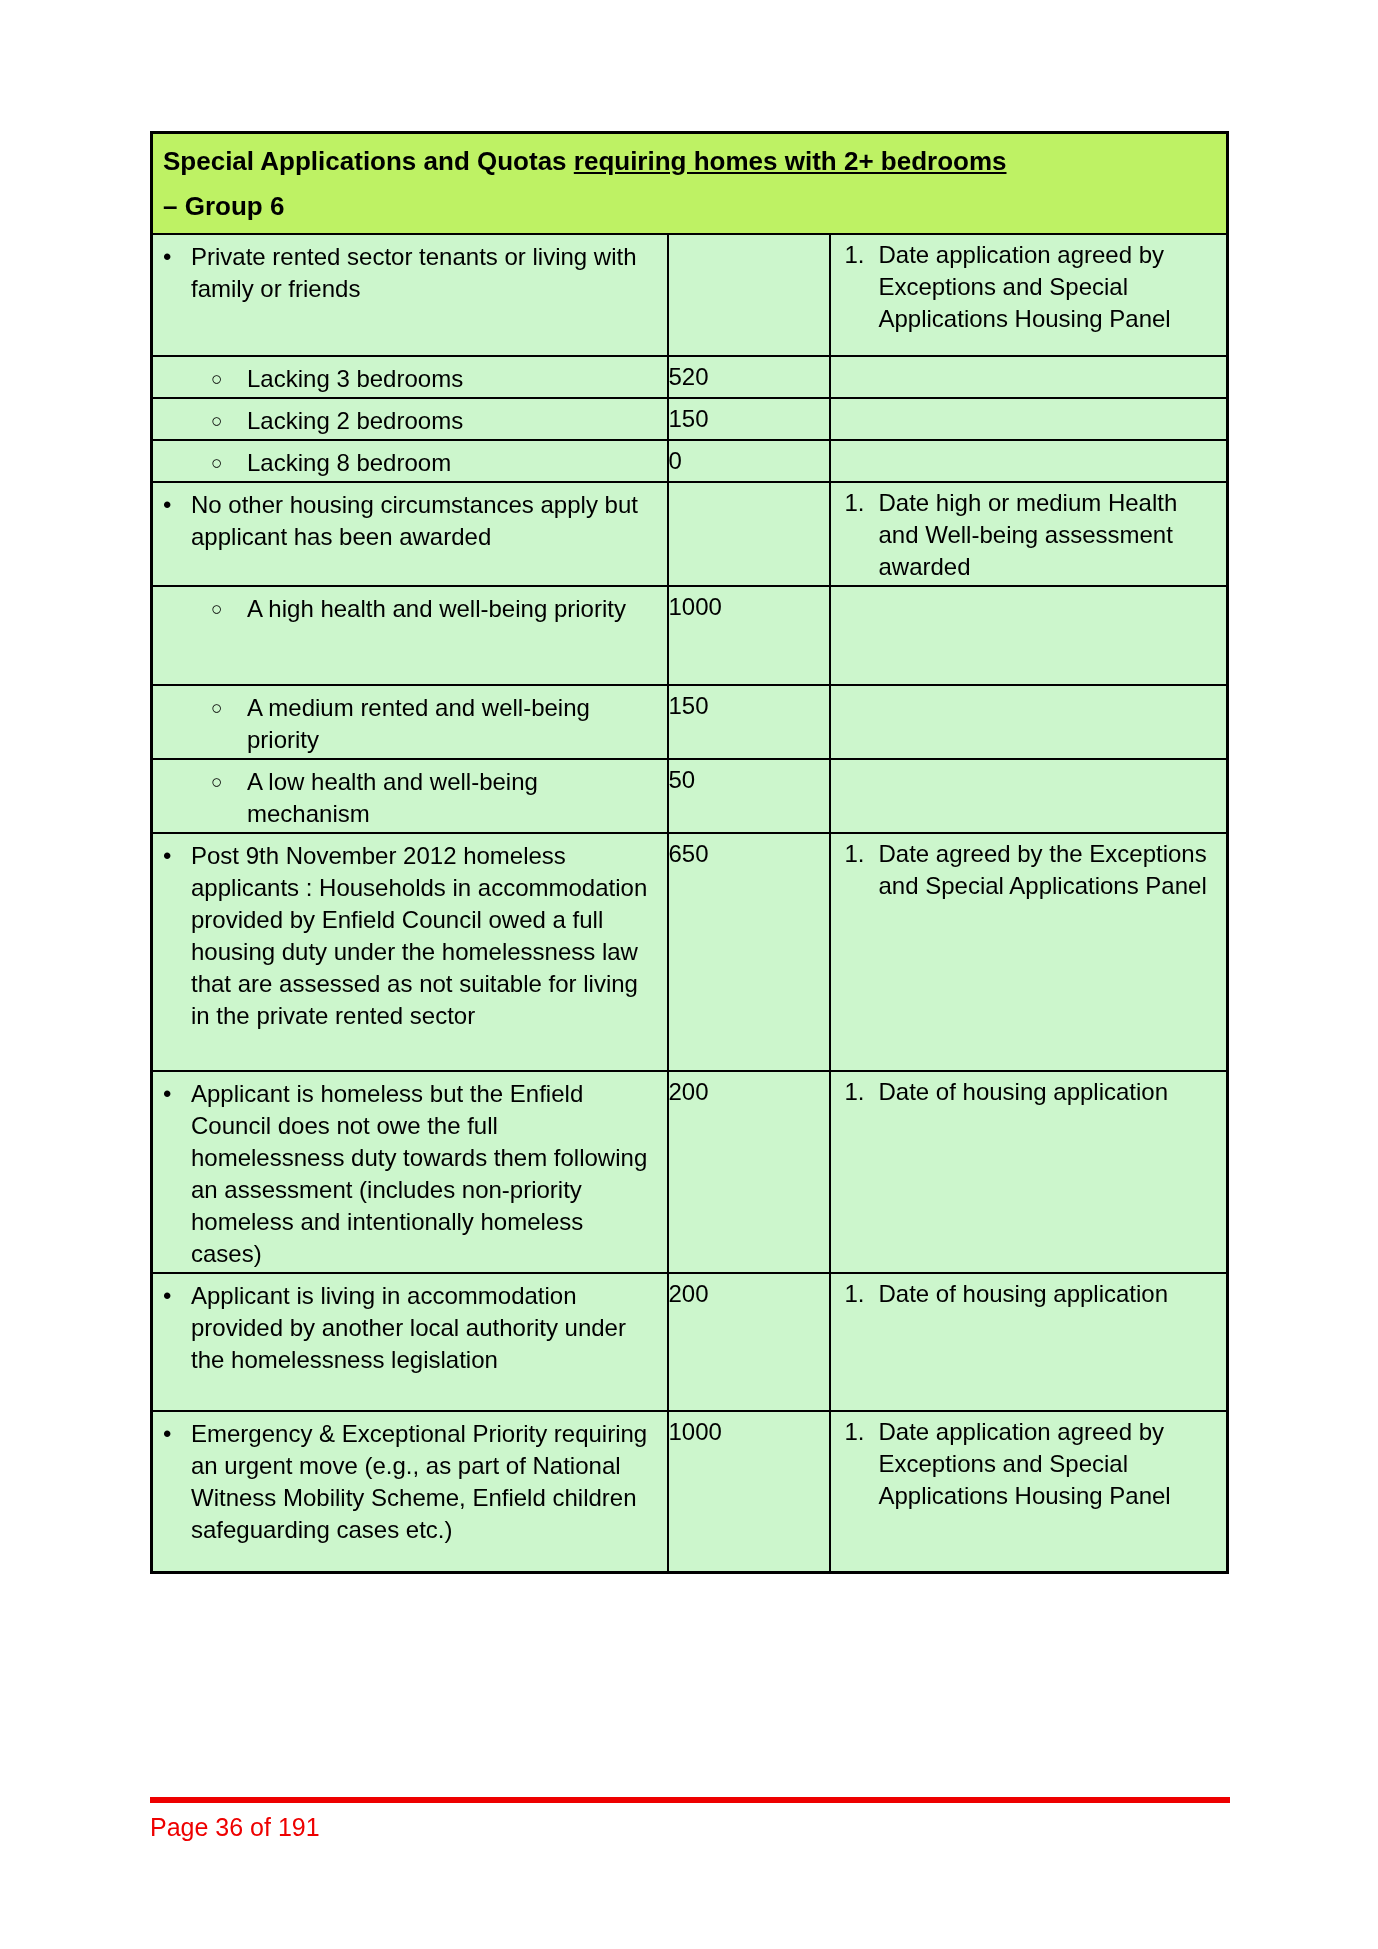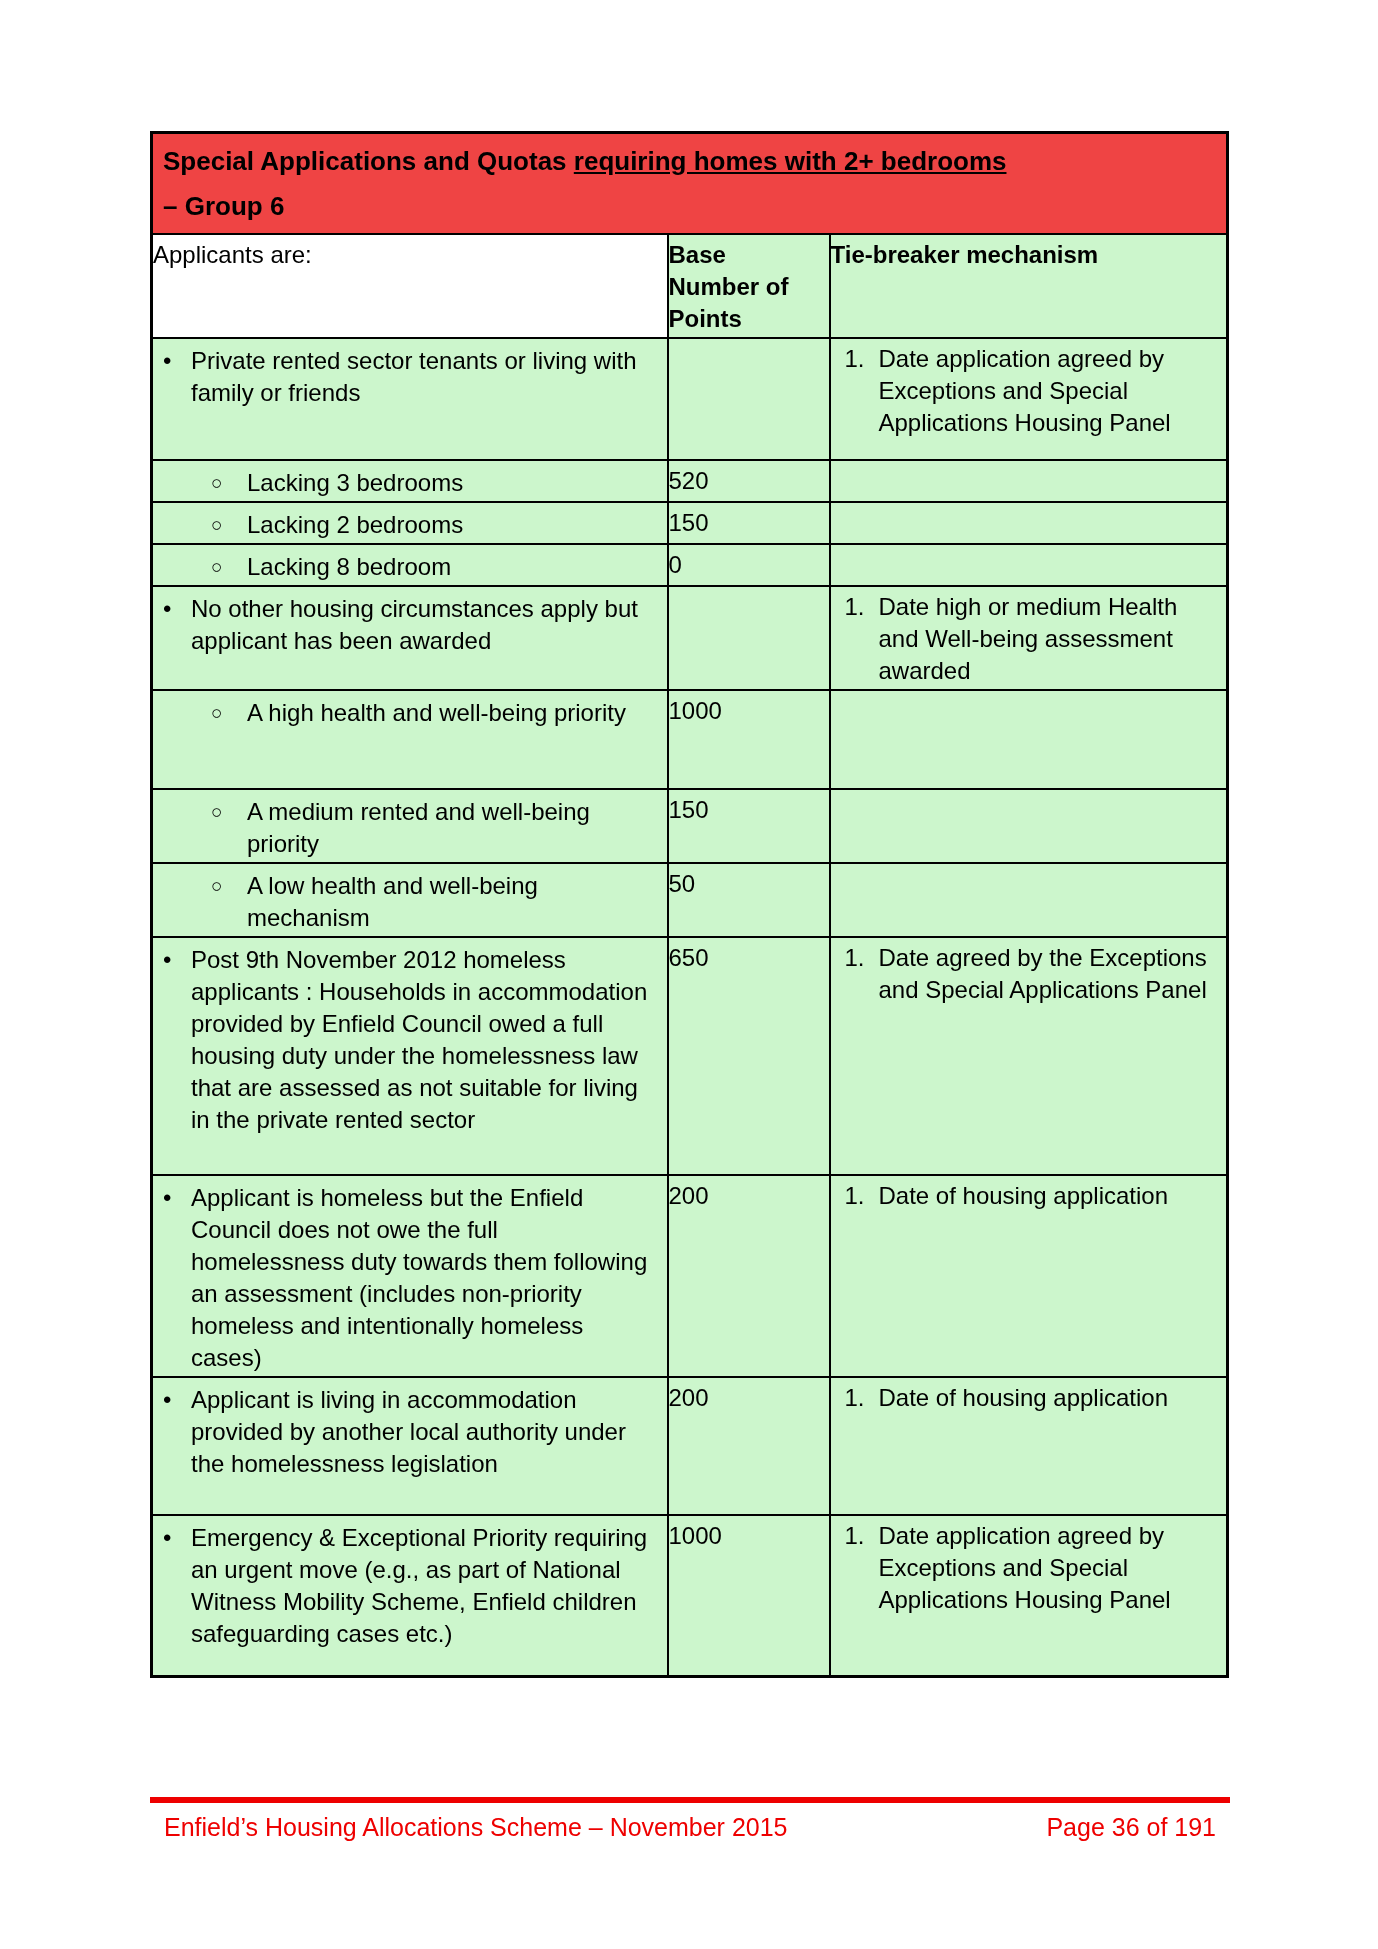--- a/index.html
+++ b/index.html
@@ -36,21 +36,21 @@
     line-height: 32px;
     padding: 4px 10px 2px 0;
     overflow: hidden;
   }
   col.c1 { width: 516px; }
   col.c2 { width: 162px; }
   col.c3 { width: 398px; }
 
   
   tr.title-row td {
-    background: #ef4444;
+    background: #bef264;
     font-weight: bold;
     font-size: 26px;
     line-height: 45px;
     padding: 5px 10px 2px 10px;
     height: 101px;
   }
   .u { text-decoration: underline; }
 
   
   tr.header-row td { height: 100px; }
@@ -121,25 +121,20 @@
       </colgroup>
 
     <tbody>
         <tr class="title-row">
       <td colspan="3">
         <div><span>Special Applications and Quotas </span><span class="u">requiring homes with 2+ bedrooms</span></div>
         <div>– Group 6</div>
       </td>
     </tr>
 
-    <tr class="header-row">
-      <td class="hdr-applicants">Applicants are:</td>
-      <td class="hdr-green">Base Number of Points</td>
-      <td class="hdr-green">Tie-breaker mechanism</td>
-    </tr>
 
     <tr class="row rh-a">
       <td class="desc">
         <div class="li l1"><span class="marker">•</span><span>Private rented sector tenants or living with family or friends</span></div>
       </td>
       <td class="pts"></td>
       <td class="tb">
         <div class="tbli"><span class="num">1.</span><span>Date application agreed by Exceptions and Special Applications Housing Panel</span></div>
       </td>
     </tr>
@@ -239,17 +234,16 @@
       <td class="pts">1000</td>
       <td class="tb">
         <div class="tbli"><span class="num">1.</span><span>Date application agreed by Exceptions and Special Applications Housing Panel</span></div>
       </td>
     </tr>
 
   </tbody>
     </table>
 
   <div class="footer">
-    <span class="left">Enfield’s Housing Allocations Scheme – November 2015</span>
     <span class="right">Page 36 of 191</span>
   </div>
 
 </div>
 
 </body></html>

